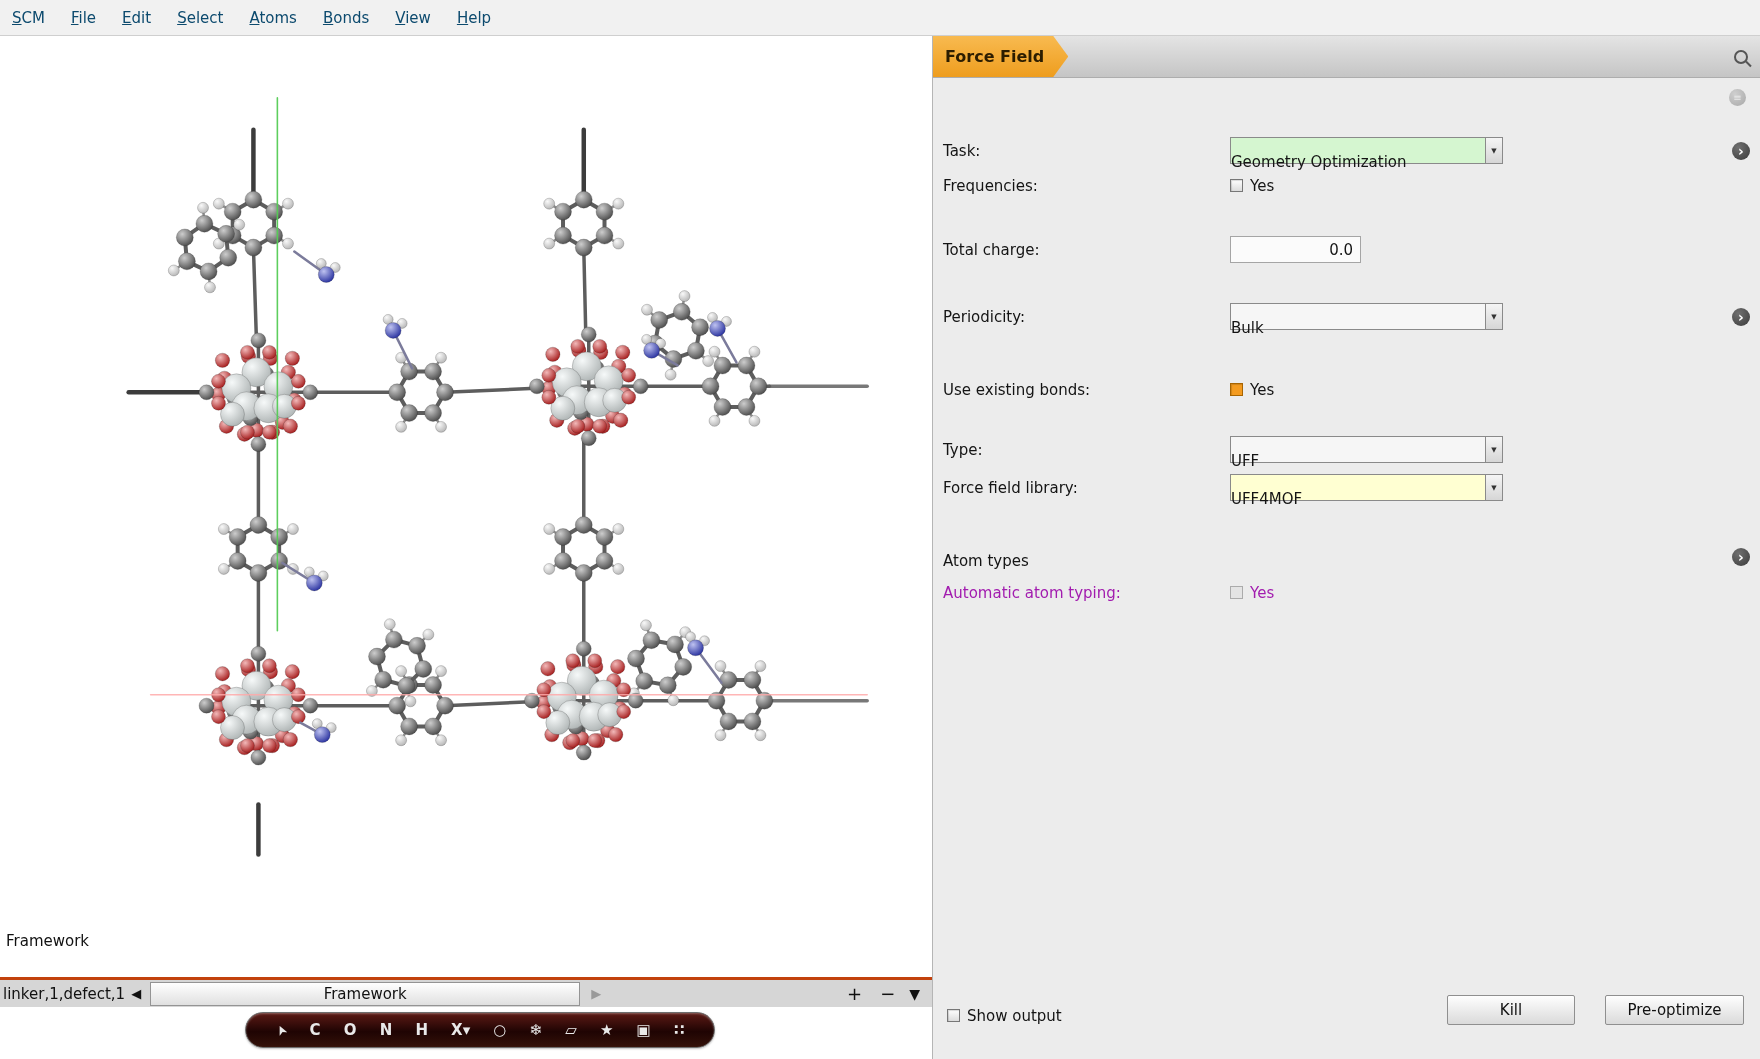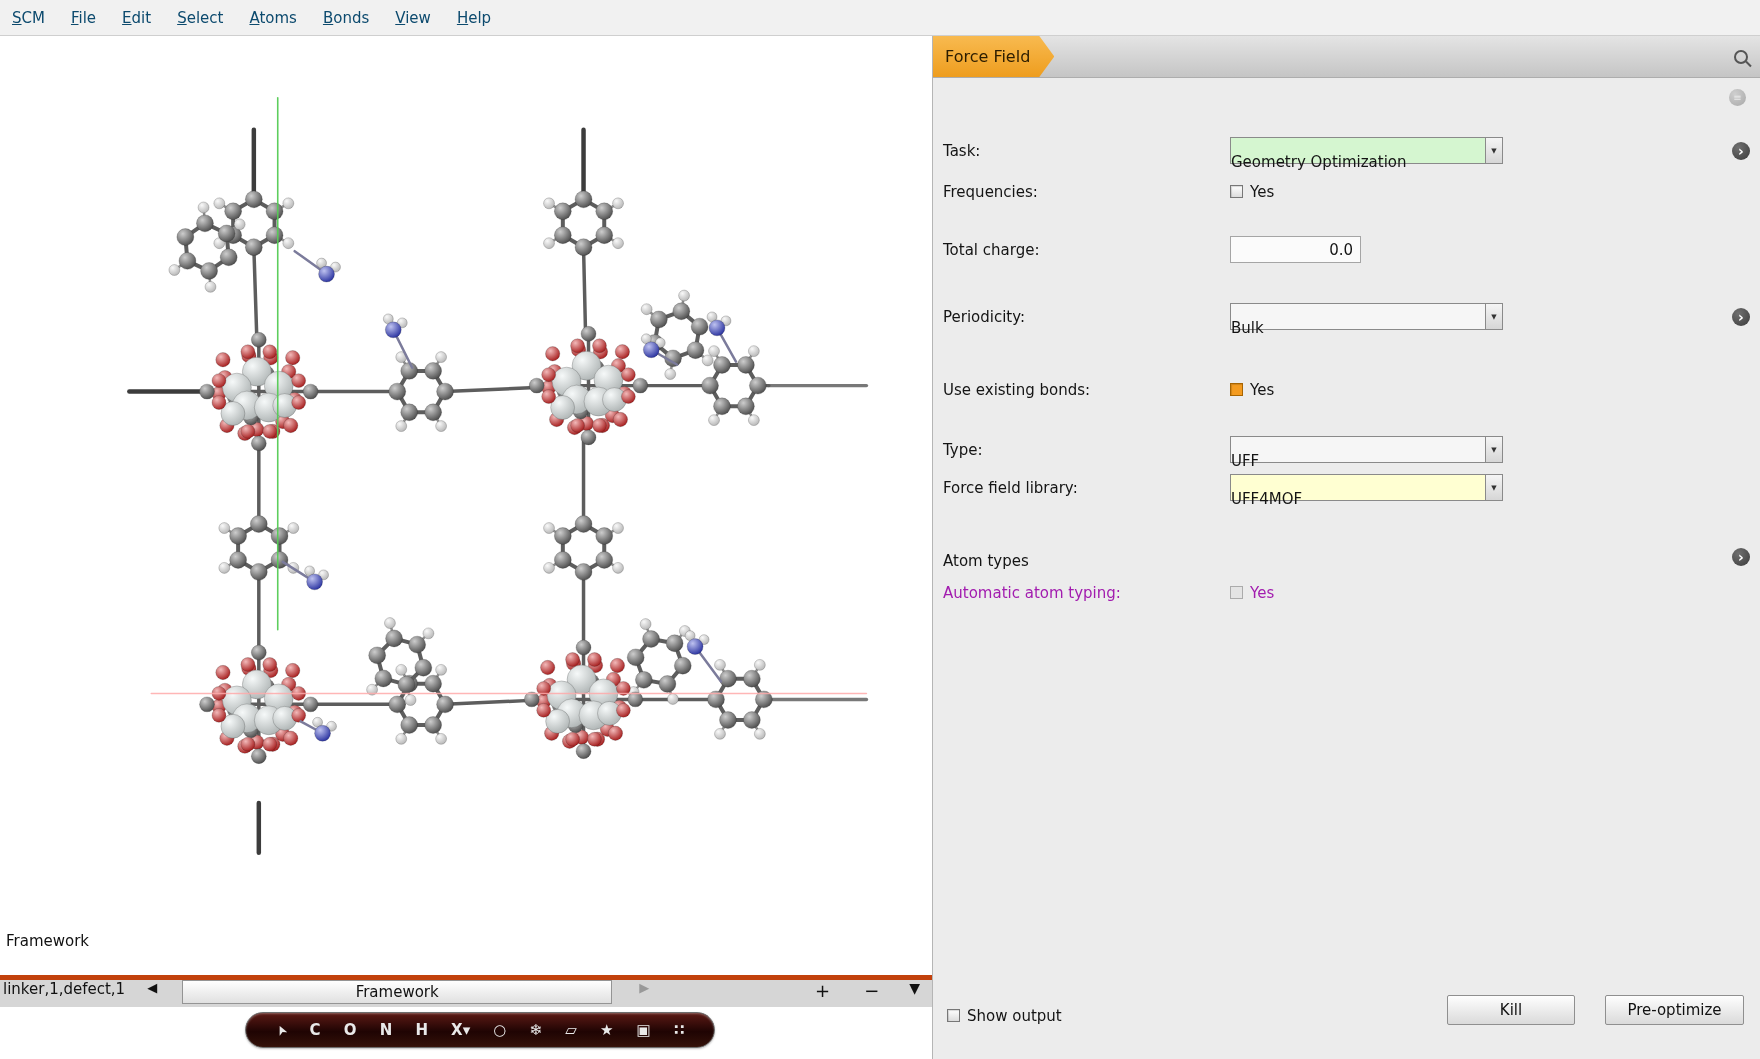--- a/index.html
+++ b/index.html
@@ -7,43 +7,43 @@
   
   .menubar{height:36px;background:#f1f1f1;border-bottom:1px solid #cfcfcf;
     display:flex;align-items:center;gap:26px;padding:0 12px;font-size:15px;color:#0c4a6e;box-sizing:border-box;}
   .menu-item .mn{text-decoration:underline;}
   
   .main{display:flex;height:1023px;}
   .viewer-col{width:932px;background:#ffffff;display:flex;flex-direction:column;position:relative;}
   #mol{display:block;width:932px;height:943px;}
   .framework-label{position:absolute;left:6px;top:896px;font-size:15px;color:#111;}
   
-  .frame-bar{height:27px;border-top:5px solid #c2410c;background:#d6d6d6;
-    display:flex;align-items:flex-start;font-size:15px;color:#111;gap:16px;}
+  .frame-bar{height:27px;border-top:3px solid #c2410c;background:#d6d6d6;
+    display:flex;align-items:center;font-size:15px;color:#111;}
   .fb-left{padding:0 2px 0 3px;white-space:nowrap;}
   .fb-prev{font-size:13px;margin:0 6px 0 4px;}
   .fb-combo{width:428px;height:22px;border:1px solid #949494;background:linear-gradient(#ffffff,#e0e0e0);
     display:flex;align-items:center;justify-content:center;margin:0 3px;}
   .fb-next{font-size:13px;color:#999;margin:0 8px;}
   .fb-spacer{flex:1;}
   .fb-zoom{font-size:18px;margin:0 9px;}
   .fb-menu{font-size:14px;margin:0 12px 0 5px;}
   
   .tool-strip{height:52px;background:#ffffff;display:flex;align-items:flex-start;padding-top:5px;box-sizing:border-box;}
   .atom-toolbar{margin-left:245px;width:470px;height:36px;border-radius:18px;box-sizing:border-box;
     background:linear-gradient(#5c1a15,#1f0403 55%,#341109);border:1px solid #6e6e6e;
     box-shadow:inset 0 1px 2px rgba(255,255,255,.3), 0 1px 2px rgba(0,0,0,.25);
     display:flex;align-items:center;justify-content:space-around;padding:0 18px;}
   .tool{color:#e9e9e9;font-size:15px;font-weight:bold;line-height:1;}
   .tool.pointer{display:inline-block;transform:rotate(-115deg);font-size:13px;}
   
   .panel{flex:1;position:relative;background:#ececec;border-left:1px solid #b5b5b5;box-sizing:border-box;}
   .tabbar{height:41px;background:linear-gradient(#e4e4e4,#c5c5c5);border-bottom:1px solid #adadad;
     display:flex;align-items:stretch;position:relative;}
-  .tab-ff{display:flex;align-items:center;padding:0 24px 0 12px;font-weight:normal;font-size:16px;color:#2c1d00;
+  .tab-ff{display:flex;align-items:center;padding:0 24px 0 12px;font-weight:bold;font-size:16px;color:#2c1d00;
     background:linear-gradient(#f8ba50,#ee9d1e);
     clip-path:polygon(0 0,calc(100% - 15px) 0,100% 50%,calc(100% - 15px) 100%,0 100%);margin-right:3px;}
   .tab-strip{display:flex;align-items:stretch;}
   .tab{display:flex;align-items:center;padding:0 13px;font-weight:bold;font-size:15px;color:#111;}
   .tab.active{background:#fbfbfb;border-left:1px solid #adadad;border-right:1px solid #adadad;}
   .search-icon{position:absolute;right:12px;top:14px;width:10px;height:10px;border:2px solid #555;border-radius:50%;}
   .search-icon::after{content:"";position:absolute;width:7px;height:2px;background:#555;
     transform:rotate(45deg);right:-6px;bottom:-3px;}
   .circle-btn{position:absolute;right:14px;top:53px;width:17px;height:17px;border-radius:50%;
     background:radial-gradient(circle at 35% 30%,#cfcfcf,#a8a8a8);color:#e9e9e9;font-size:10px;
@@ -631,21 +631,21 @@
       <span class="lbl">Task:</span>
       <div class="ctrl">
         <div class="combo green">
           <span class="txt">Geometry Optimization</span>
           <span class="arrow">▼</span>
         </div>
       </div>
     </div>
     <span class="chev" style="top:106px">›</span>
 
-    <div class="row" style="top:142px">
+    <div class="row" style="top:136px">
       <span class="lbl">Frequencies:</span>
       <div class="ctrl">
         <span class="cb"></span>
         <span class="yes">Yes</span>
       </div>
     </div>
 
     <div class="row" style="top:200px">
       <span class="lbl">Total charge:</span>
       <div class="ctrl">

